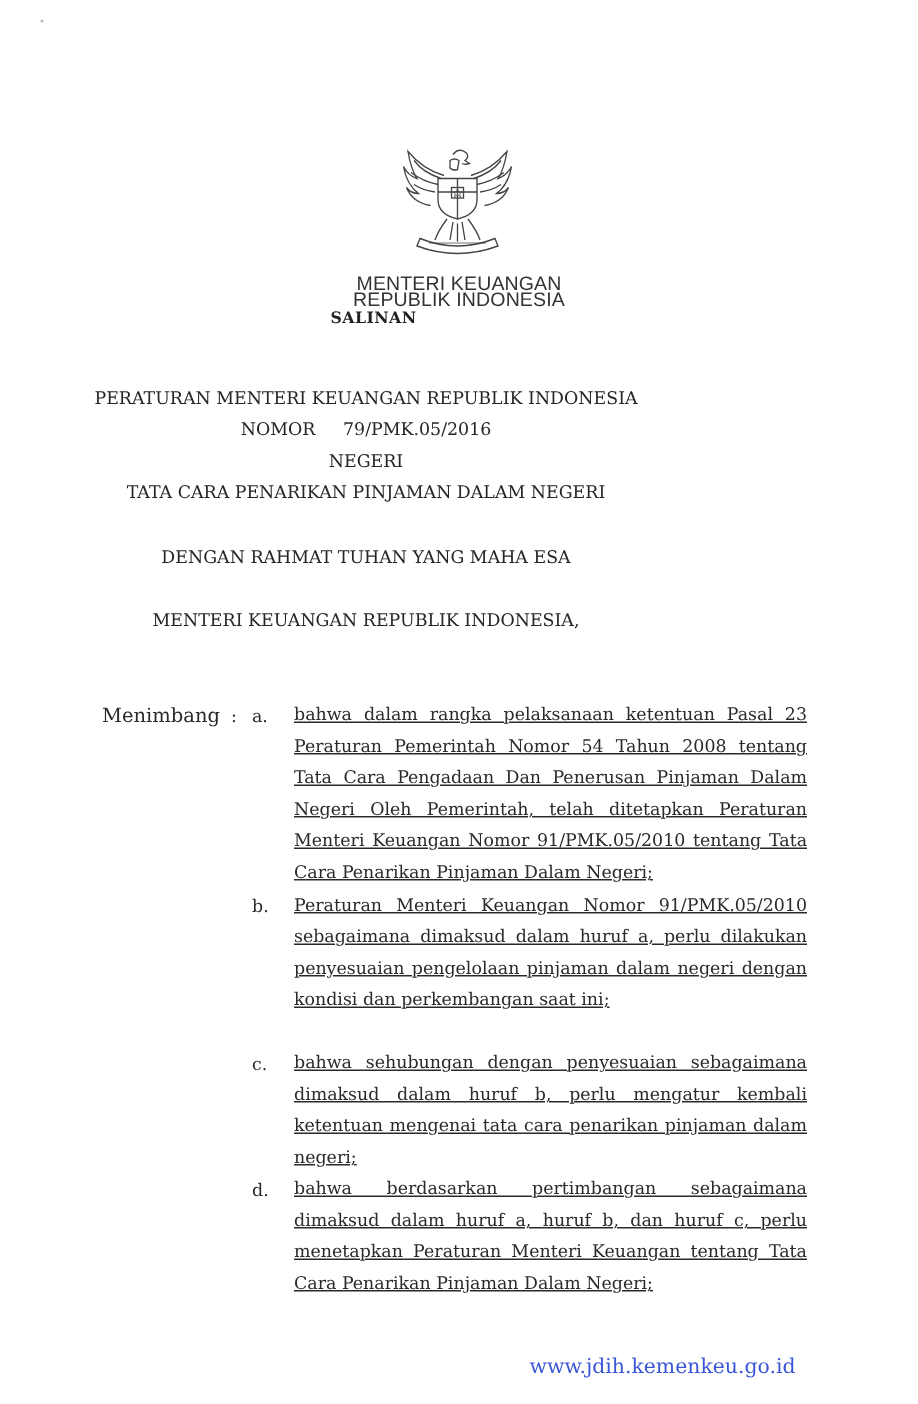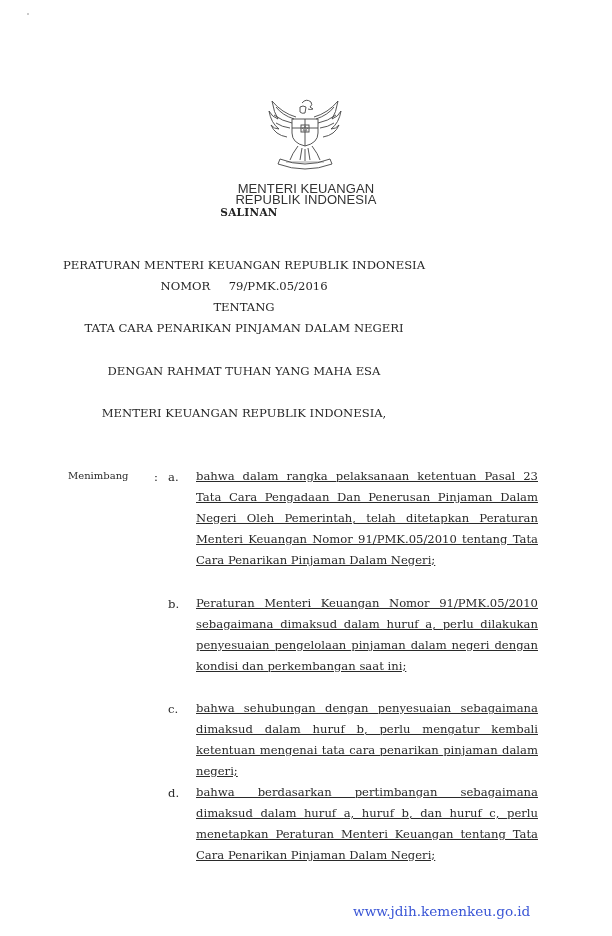--- a/index.html
+++ b/index.html
@@ -23,21 +23,21 @@
       position: absolute; left: 0; width: 488px; text-align: center;
       font-size: 11.6px; color: #262626; white-space: pre;
     }
     .h1 { top: 258px; }
     .h2 { top: 279px; }
     .h3 { top: 300px; }
     .h4 { top: 321px; }
     .h5 { top: 364px; }
     .h6 { top: 406px; text-align: center; }
 
-    .menimbang { position: absolute; left: 68px; top: 470px; font-size: 10px; }
+    .menimbang { position: absolute; left: 68px; top: 470px; font-size: 13px; }
     .colon { position: absolute; left: 154px; top: 470px; font-size: 11.6px; }
     .item-letter { position: absolute; left: 168px; font-size: 11.6px; }
     .item-text {
       position: absolute; left: 196px; width: 342px; font-size: 11.6px;
       line-height: 21px; text-align: justify; text-align-last: left;
     }
     .item-text .ln { display: block; text-align: justify; text-align-last: justify; white-space: nowrap; text-decoration: underline; }
     .item-text .ln.last { text-align-last: left; }
     .footer-link {
       position: absolute; left: 353px; top: 903px; font-size: 13.6px; color: #3a56d6; text-decoration: none;
@@ -72,31 +72,32 @@
     <path d="M24 67 h38" stroke-width="0.5"></path>
   </g>
 </svg>
 
 <div class="ministry l1">MENTERI KEUANGAN</div>
 <div class="ministry l2">REPUBLIK INDONESIA</div>
 <div class="salinan">SALINAN</div>
 
 <div class="heading h1">PERATURAN MENTERI KEUANGAN REPUBLIK INDONESIA</div>
 <div class="heading h2">NOMOR     79/PMK.05/2016</div>
-<div class="heading h3">TENTANG</div>
+<div class="heading h3">NEGERI</div>
 <div class="heading h4">TATA CARA PENARIKAN PINJAMAN DALAM NEGERI</div>
 <div class="heading h5">DENGAN RAHMAT TUHAN YANG MAHA ESA</div>
 <div class="heading h6">MENTERI KEUANGAN REPUBLIK INDONESIA,</div>
 
 <div class="menimbang">Menimbang</div>
 <div class="colon">:</div>
 
 <div class="item-letter" style="top:470px">a.</div>
 <div class="item-text" style="top:466px">
   <span class="ln">bahwa dalam rangka pelaksanaan ketentuan Pasal 23</span>
+  <span class="ln">Peraturan Pemerintah Nomor 54 Tahun 2008 tentang</span>
   <span class="ln">Tata Cara Pengadaan Dan Penerusan Pinjaman Dalam</span>
   <span class="ln">Negeri Oleh Pemerintah, telah ditetapkan Peraturan</span>
   <span class="ln">Menteri Keuangan Nomor 91/PMK.05/2010 tentang Tata</span>
   <span class="ln last">Cara Penarikan Pinjaman Dalam Negeri;</span>
 </div>
 
 <div class="item-letter" style="top:597px">b.</div>
 <div class="item-text" style="top:593px">
   <span class="ln">Peraturan Menteri Keuangan Nomor 91/PMK.05/2010</span>
   <span class="ln">sebagaimana dimaksud dalam huruf a, perlu dilakukan</span>

